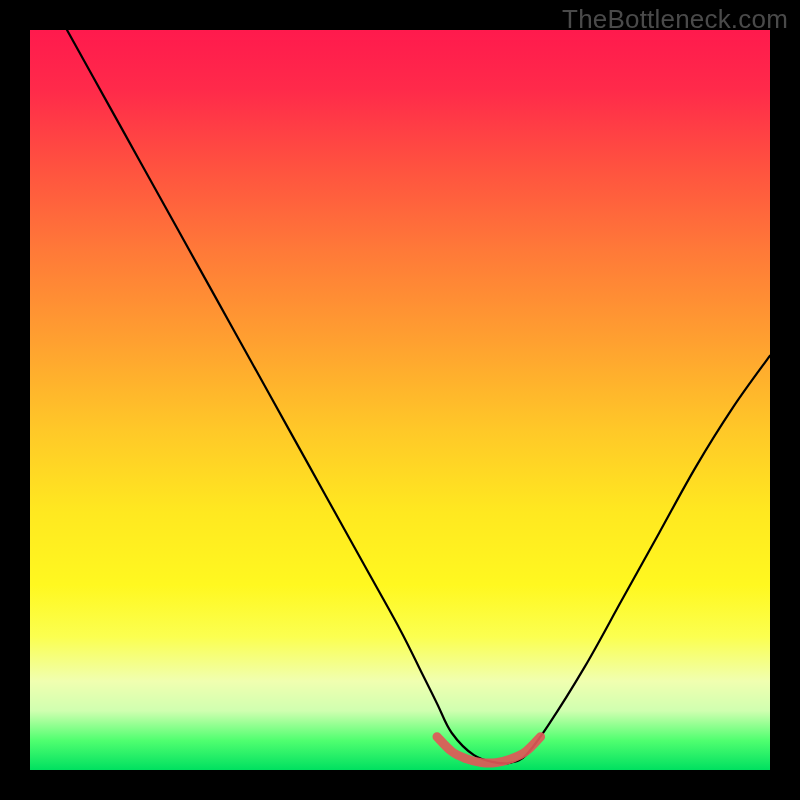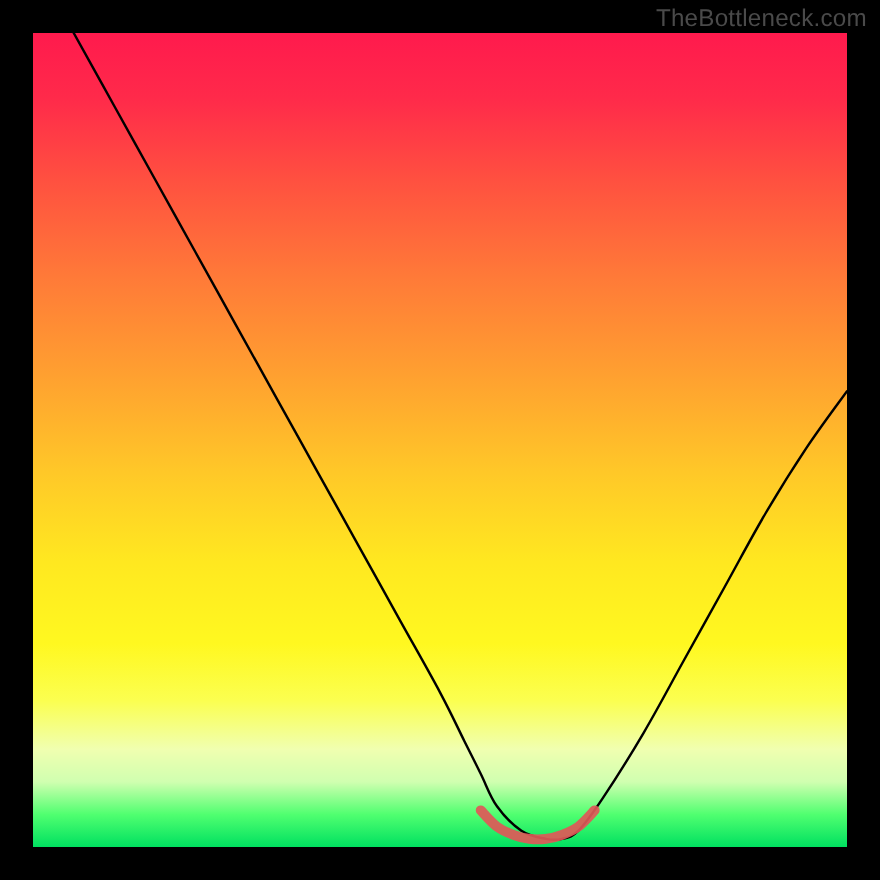--- a/index.html
+++ b/index.html
@@ -42,21 +42,21 @@
       #d0ffb0 92%,
       #50ff70 96%,
       #00e060 100%
     );
   }
   .watermark {
     position: absolute;
     top: 4px;
     right: 12px;
     color: #4a4a4a;
-    font-size: 22px;
+    font-size: 26px;
     font-weight: 500;
     letter-spacing: 0.2px;
     user-select: none;
   }
   svg.curve {
     position: absolute;
     left: 0; top: 0;
     width: 740px;
     height: 740px;
   }

